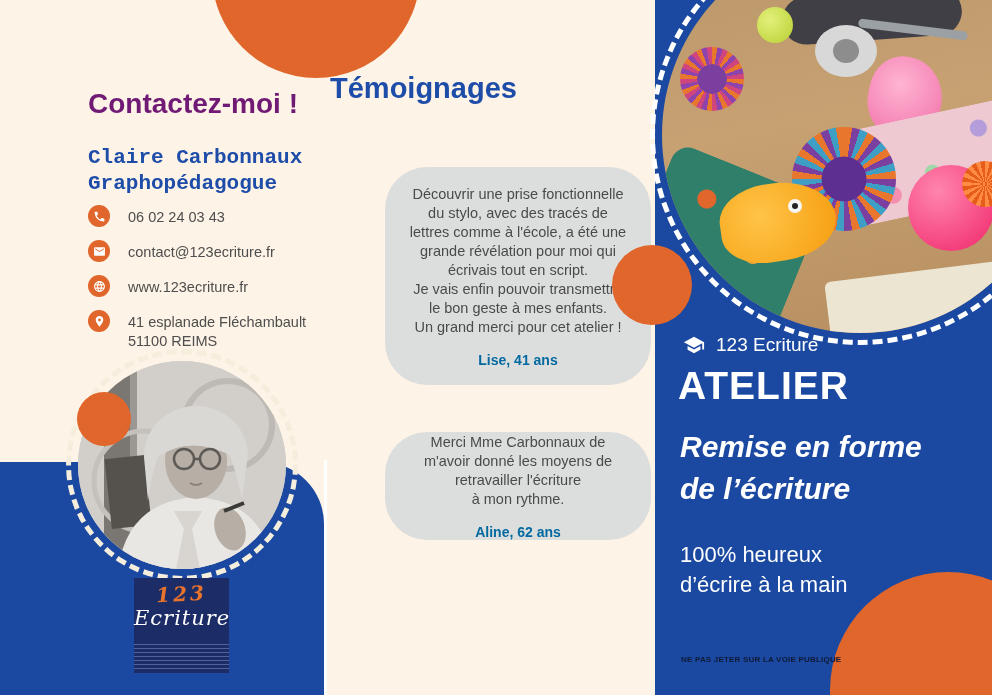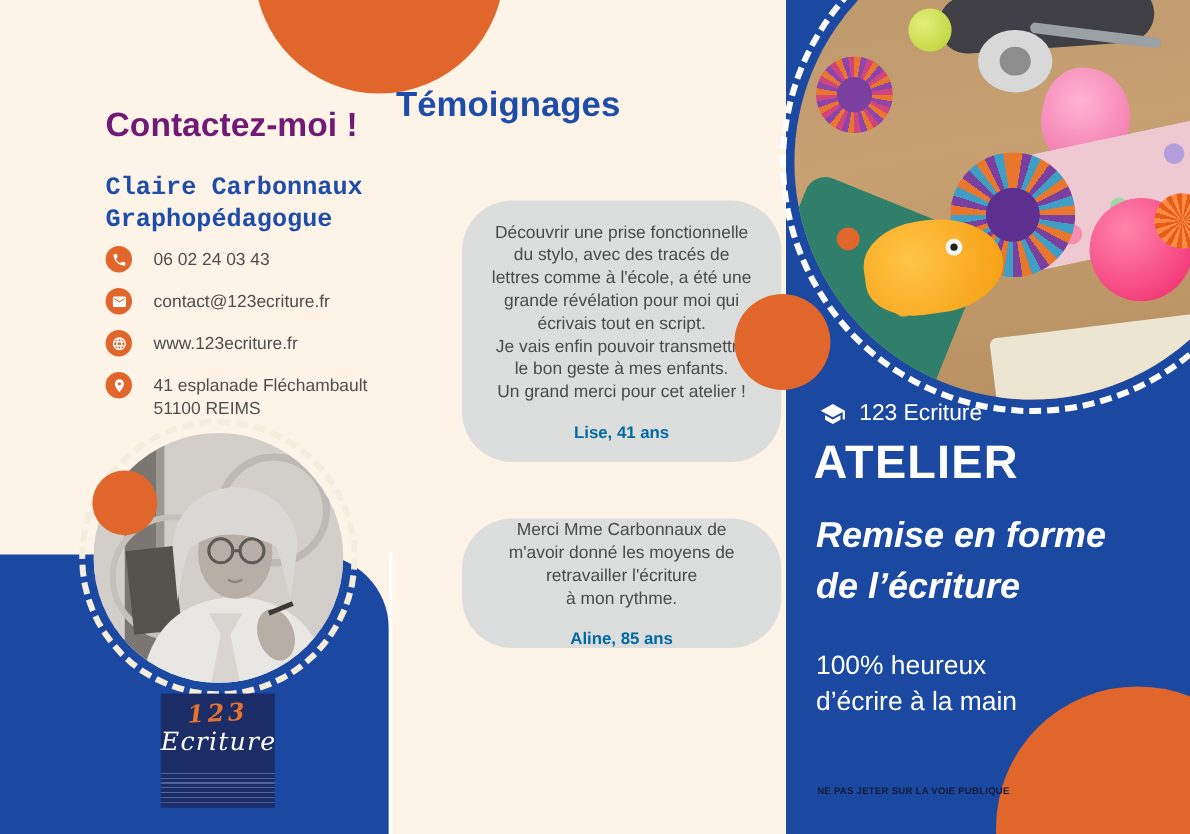--- a/index.html
+++ b/index.html
@@ -208,21 +208,21 @@
 le bon geste à mes enfants.
 Un grand merci pour cet atelier !</div>
     <div class="t-author">Lise, 41 ans</div>
   </div>
 
   <div class="abs t-box t-box2">
     <div class="t-quote pre">Merci Mme Carbonnaux de
 m'avoir donné les moyens de
 retravailler l'écriture
 à mon rythme.</div>
-    <div class="t-author">Aline, 85 ans</div>
+    <div class="t-author">Aline, 62 ans</div>
   </div>
 
   <div class="abs circle mid-orange"></div>
 
   <div class="abs circle bottom-orange"></div>
 
   <div class="abs brand-row">
     <svg viewBox="0 0 24 24">
         <path d="M12 3L1 9l11 6 9-4.91V17h2V9L12 3zM5 13.18v4L12 21l7-3.82v-4L12 17l-7-3.82z"></path>
       </svg>

